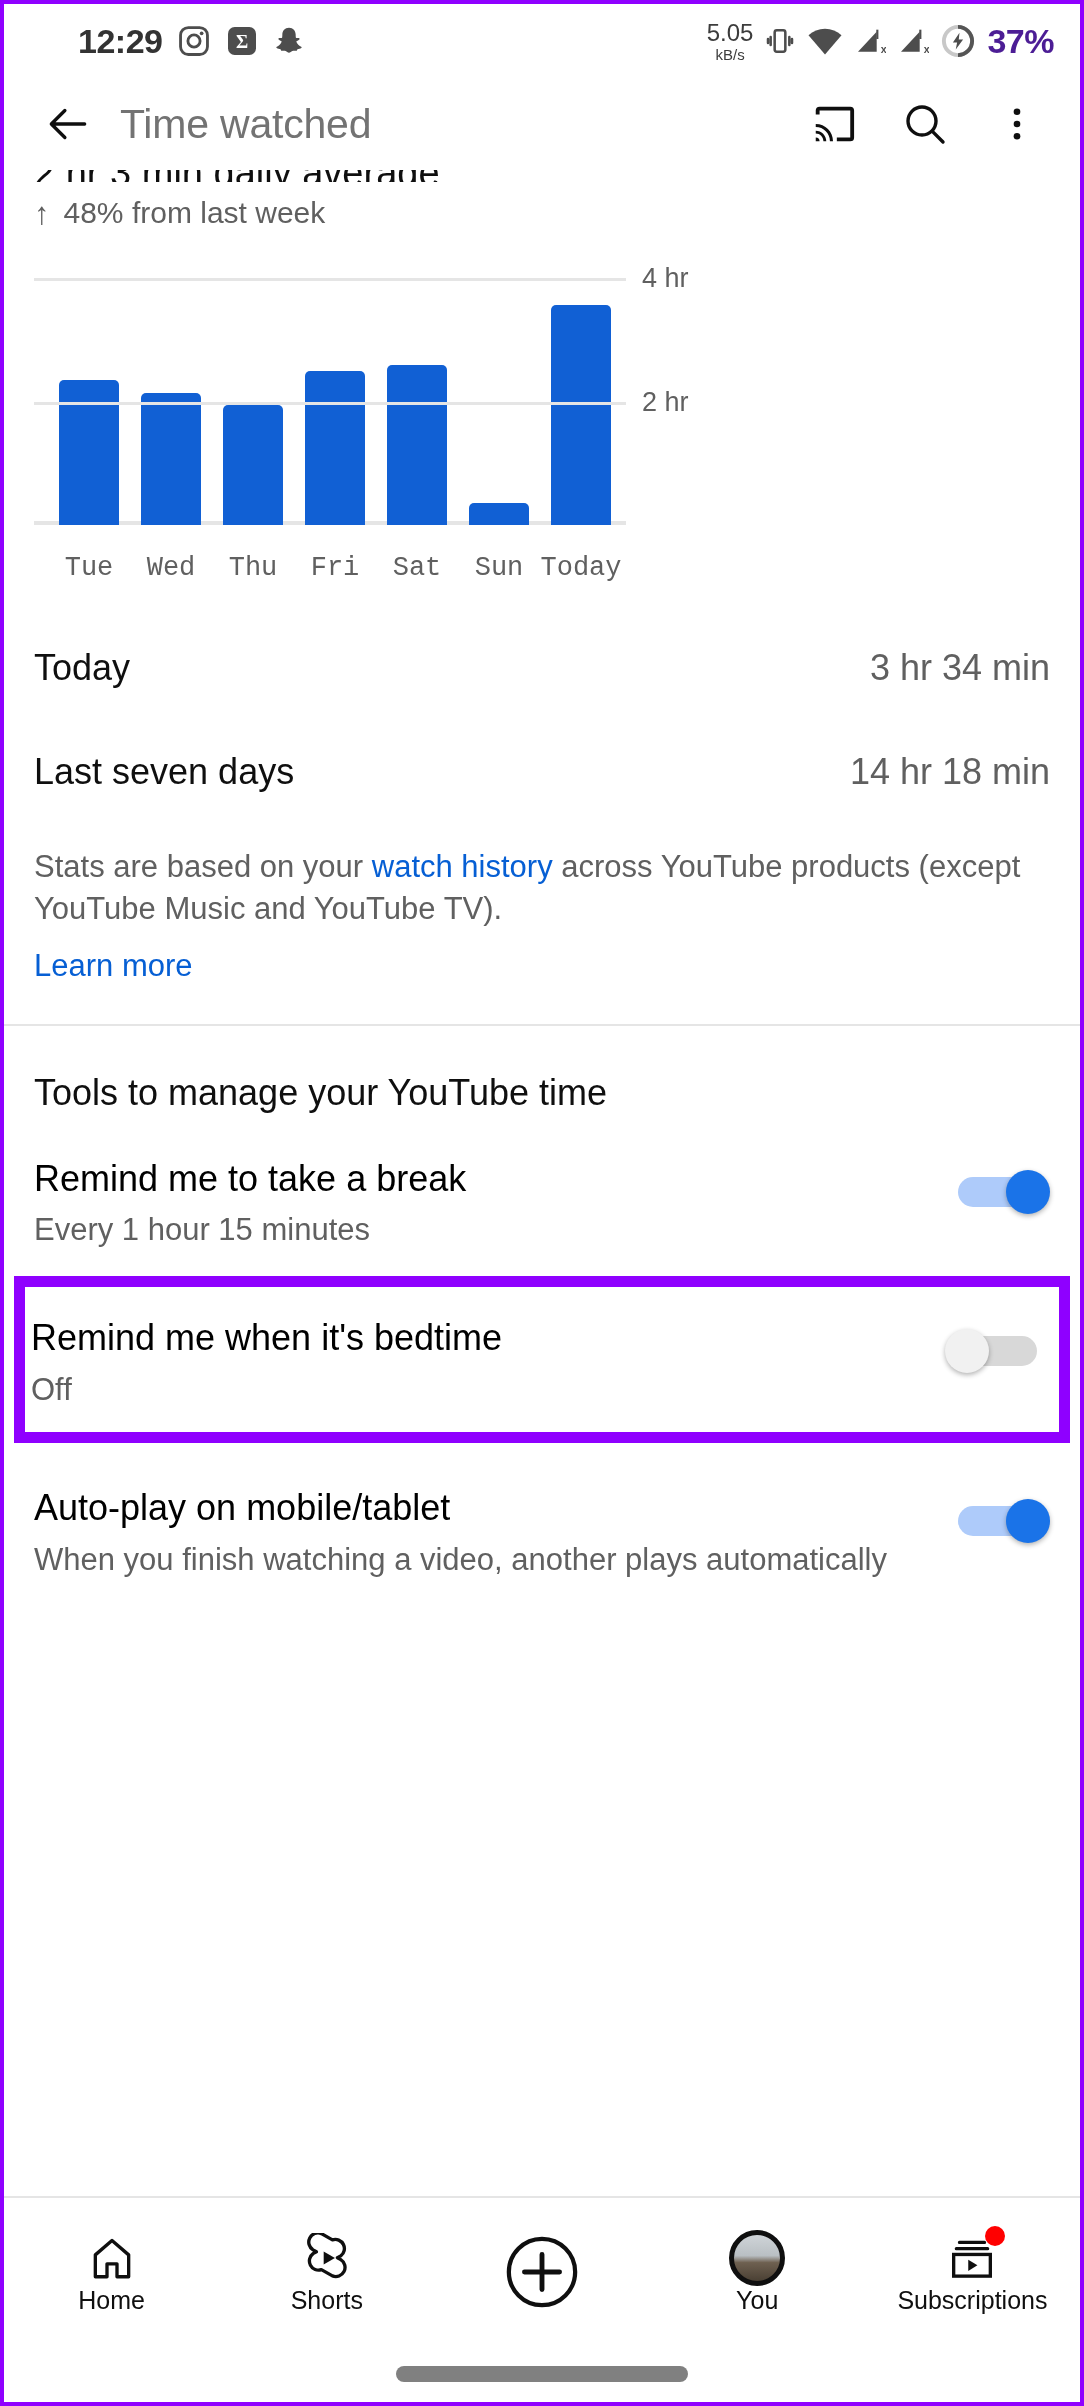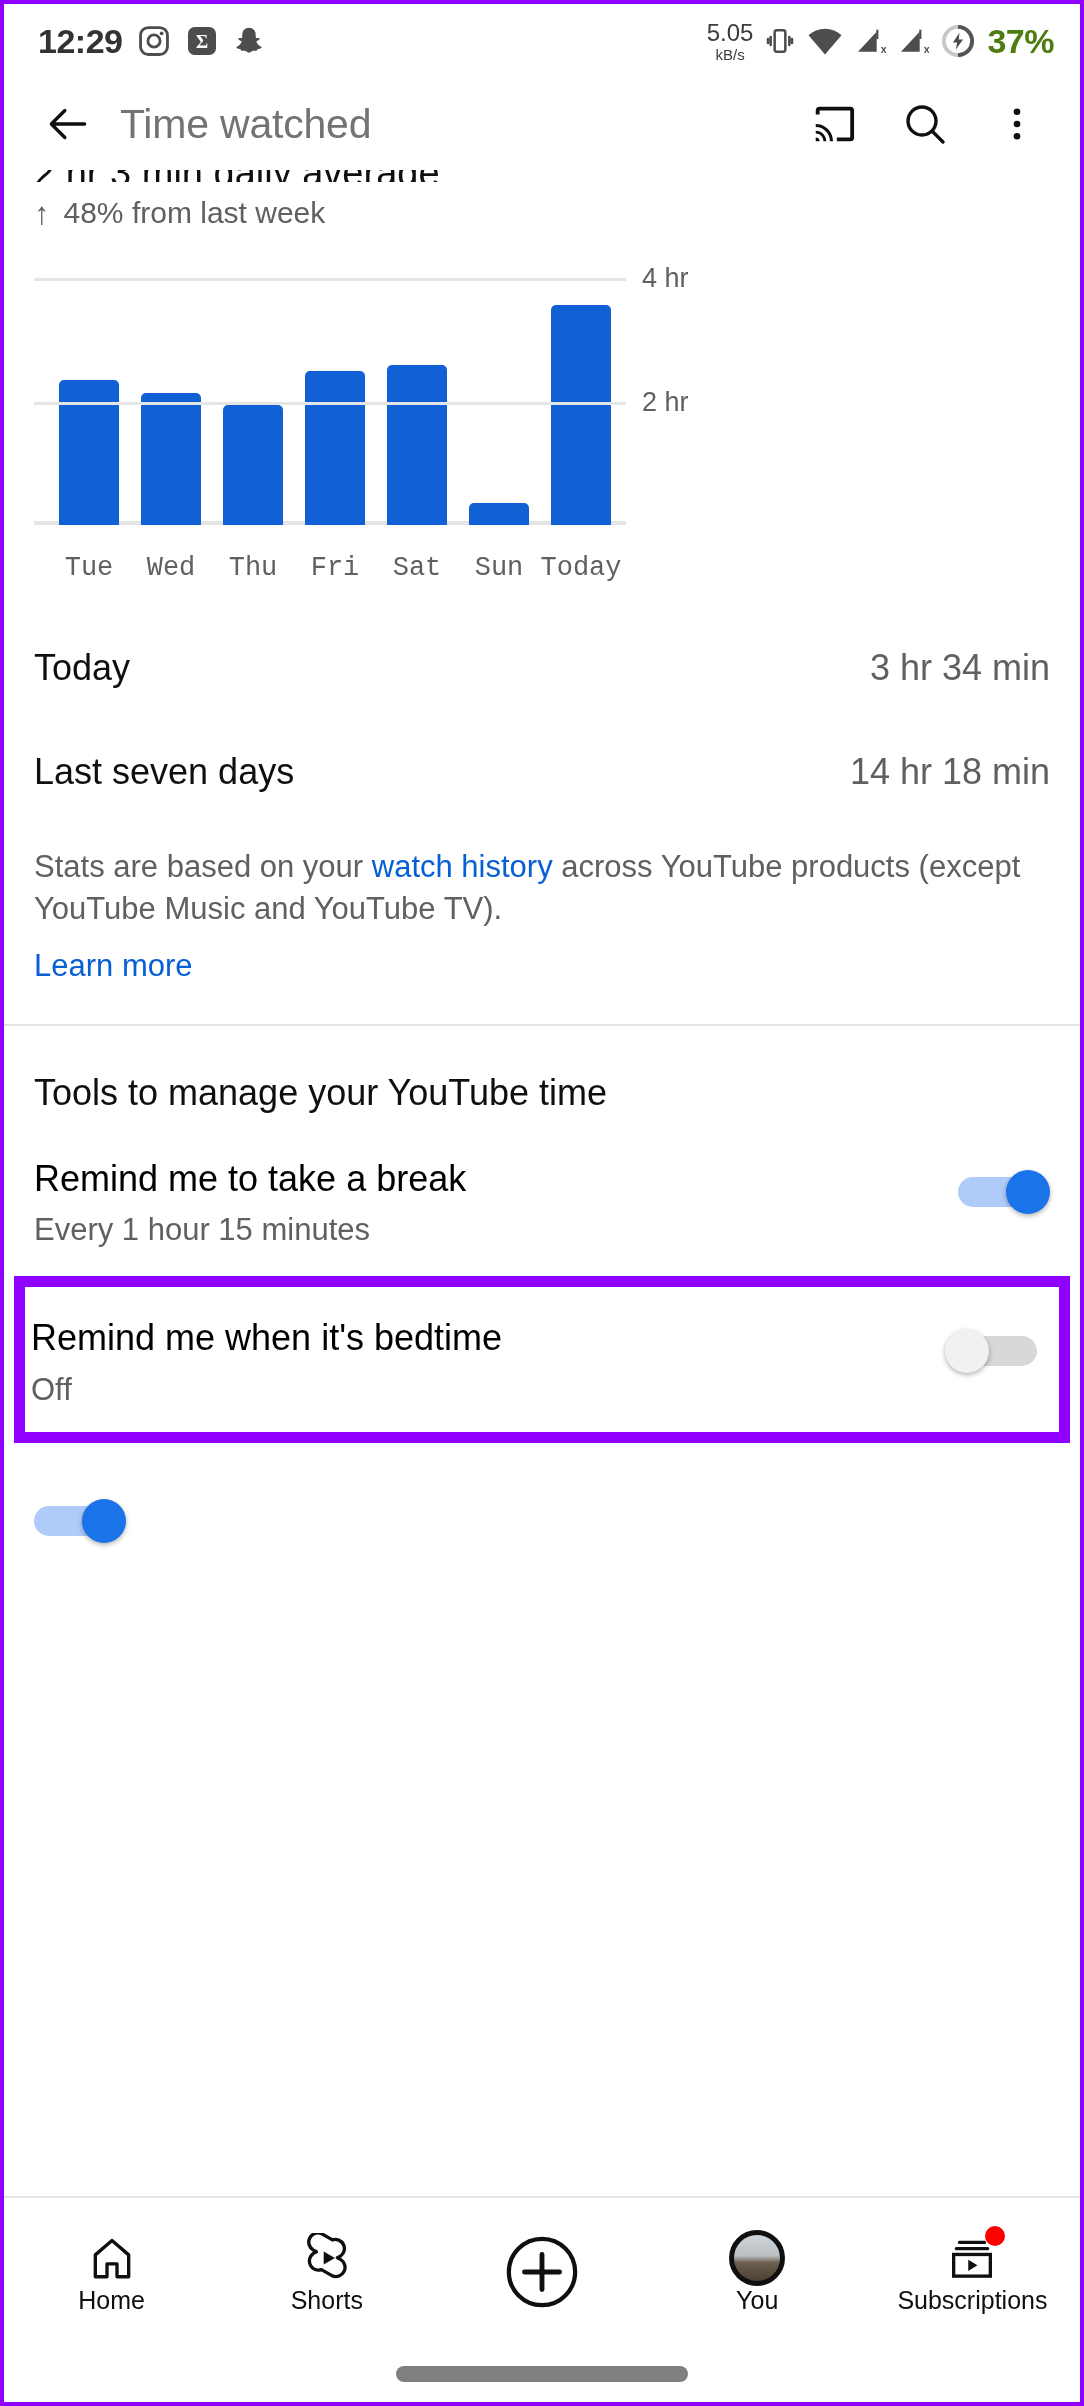--- a/index.html
+++ b/index.html
@@ -18,28 +18,28 @@
     display:flex; flex-direction:column;
   }
 
   
   .statusbar {
     height:74px; flex:0 0 74px;
     display:flex; align-items:center;
     padding:0 26px 0 34px;
     font-size:33px; font-weight:600; color:#3c3c3c;
   }
-  .sb-left { display:flex; align-items:center; gap:15px; }
+  .sb-left { display:flex; align-items:center; gap:15px;margin-left:40px; }
   .sb-right { margin-left:auto; display:flex; align-items:center; gap:11px; }
   .sb-time { font-size:34px; letter-spacing:-0.5px; color:#333; }
   .ic { display:inline-flex; align-items:center; justify-content:center; }
   .netspeed { display:flex; flex-direction:column; align-items:center; line-height:1; }
   .netspeed .v { font-size:24px; font-weight:500; }
   .netspeed .u { font-size:15px; font-weight:400; margin-top:2px; }
-  .batt-pct { font-size:34px; font-weight:600; color:#4d7c0f; letter-spacing:-0.5px; }
+  .batt-pct { font-size:34px; font-weight:600; color:#4c1d95; letter-spacing:-0.5px; }
 
   
   .appbar {
     height:92px; flex:0 0 92px;
     display:flex; align-items:center;
     padding:0 30px 0 26px; gap:0;
   }
   .appbar .back { width:76px; height:76px; display:flex; align-items:center; justify-content:center; }
   .appbar .title {
     font-size:41px; font-weight:400; color:#737373;
@@ -356,20 +356,24 @@
           <div class="t2">Off</div>
         </div>
         <div class="switch off">
           <span class="track"></span>
           <span class="knob"></span>
         </div>
       </div>
     </div>
 
     <div class="toggle-row">
+      <div class="txt">
+        <div class="t1">Auto-play on mobile/tablet</div>
+        <div class="t2">When you finish watching a video, another plays automatically</div>
+      </div>
       <div class="switch on">
         <span class="track"></span>
         <span class="knob"></span>
       </div>
     </div>
 
   </div>
 
   <div class="bottomnav">
     <div class="navitem">

